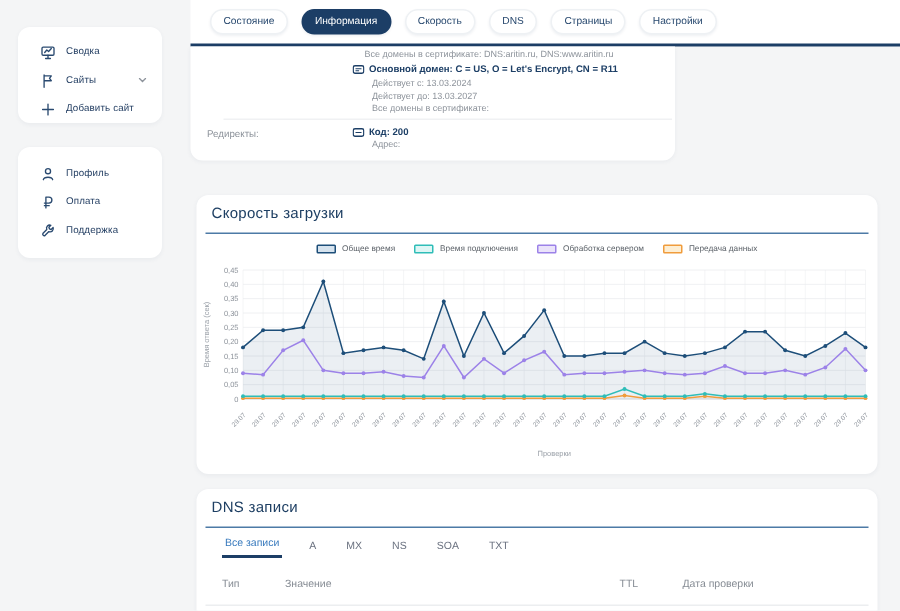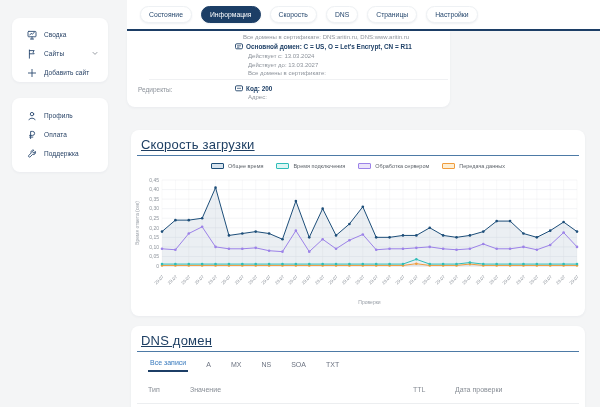--- a/index.html
+++ b/index.html
@@ -26,21 +26,21 @@
   #cert-card { left:127px; top:31px; width:323px; height:76px; border-radius:0 0 8px 8px; }
   .c-abs { position:absolute; white-space:nowrap; }
   .gray-t { color:#8d939b; font-size:6px; }
   .bold-navy { color:#1d3f66; font-size:6.4px; font-weight:bold; }
   .with-ic { display:flex; align-items:center; gap:3px; }
   .hdiv { position:absolute; height:1px; background:#f0f1f3; }
 
   
   #speed-card { left:131px; top:130px; width:454px; height:186px; }
   #dns-card   { left:131px; top:326px; width:454px; height:110px; }
-  .sec-title { position:absolute; left:10px; top:7px; font-size:13px; color:#1e3f63; letter-spacing:.2px;text-decoration:underline; }
+  .sec-title { position:absolute; left:10px; top:7px; font-size:10px; color:#1e3f63; letter-spacing:.2px; }
   .sec-div { position:absolute; left:6px; right:6px; top:25px; height:1px; background:#4d7aa6; }
 
   
   #legend { position:absolute; left:0; right:0; top:33px; display:flex; justify-content:center; gap:13px; }
   .lg-item { display:flex; align-items:center; gap:4px; cursor:pointer; }
   .lg-swatch { width:13px; height:6px; border-radius:1px; border:1px solid; }
   .lg-label { font-size:5.5px; color:#5c6269; }
 
   #speed-chart { position:absolute; left:2px; top:42px; width:450px; height:140px; }
   svg text { font-family:"Liberation Sans", sans-serif; }
@@ -388,21 +388,21 @@
       <circle cx="403.83870967741933" cy="65.33333333333334" r="1.3" fill="#1d4e79"></circle>
       <circle cx="417.2258064516129" cy="58.644444444444446" r="1.3" fill="#1d4e79"></circle>
       <circle cx="430.61290322580646" cy="50.04444444444445" r="1.3" fill="#1d4e79"></circle>
       <circle cx="444" cy="59.6" r="1.3" fill="#1d4e79"></circle>
       <text x="6" y="51" text-anchor="middle" font-size="5" fill="#9aa0a8" transform="rotate(-90 6 51)">Время ответа (сек)</text>
       <text x="236.5" y="132" text-anchor="middle" font-size="5" fill="#9aa0a8">Проверки</text>
     </svg>
 </div>
 
 <div class="card" id="dns-card">
-  <span class="sec-title">DNS домен</span>
+  <span class="sec-title">DNS записи</span>
   <div class="sec-div"></div>
   <div id="dns-tabs">
       <div class="dns-tab active">Все записи</div>
       <div class="dns-tab">A</div>
       <div class="dns-tab">MX</div>
       <div class="dns-tab">NS</div>
       <div class="dns-tab">SOA</div>
       <div class="dns-tab">TXT</div>
     </div>
   <div id="dns-head">

